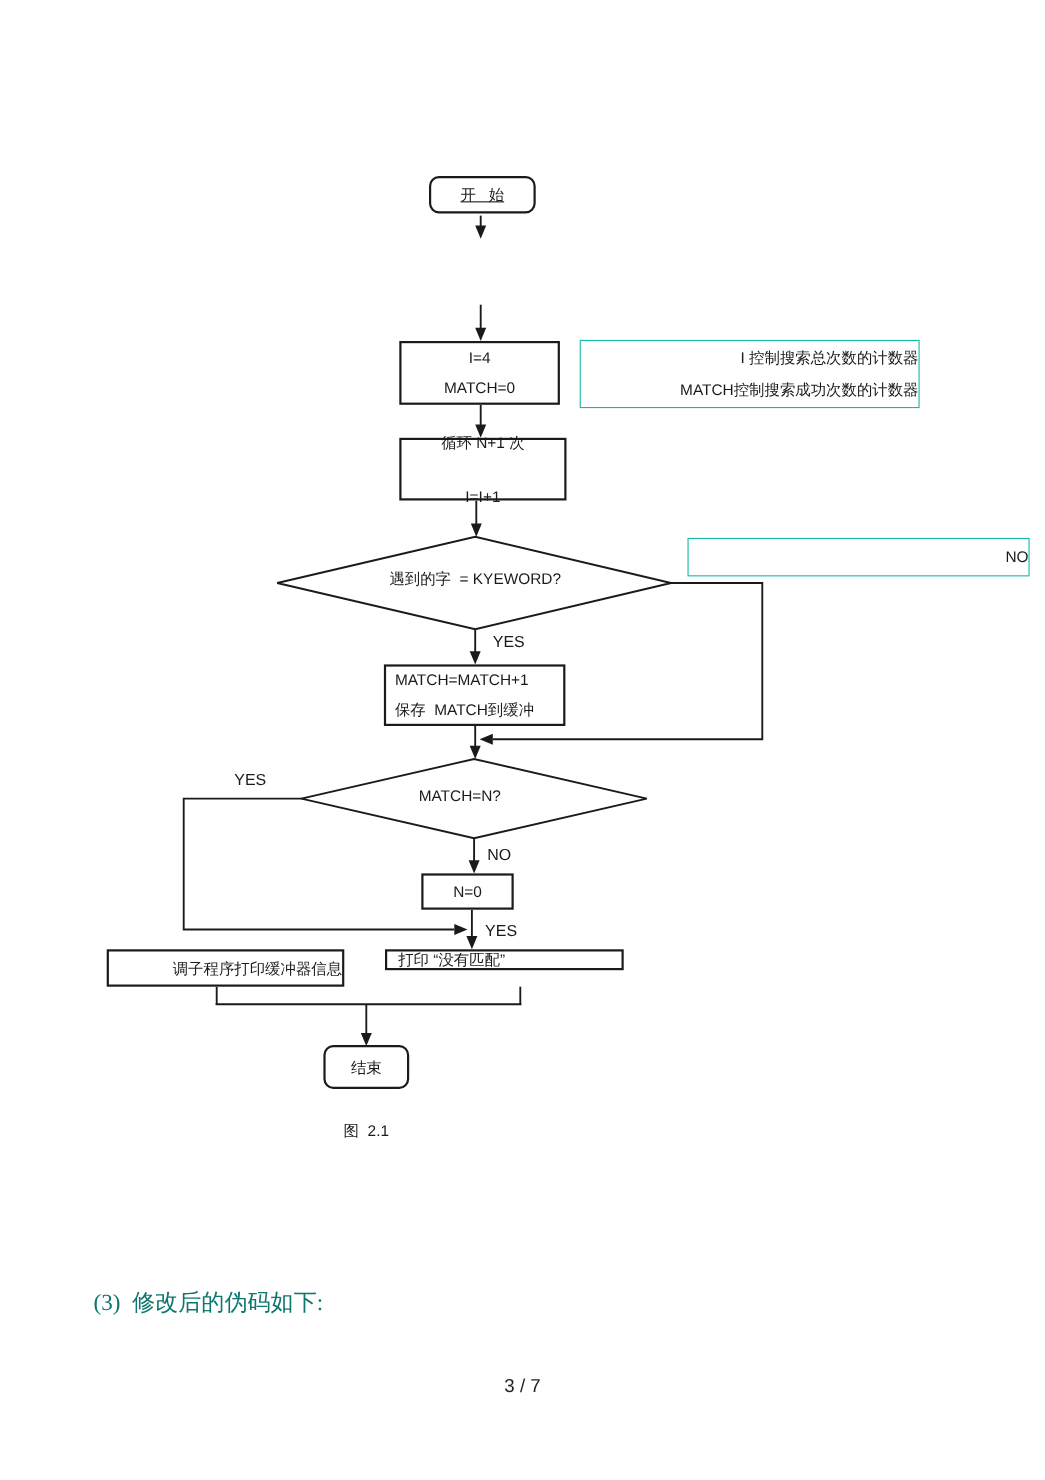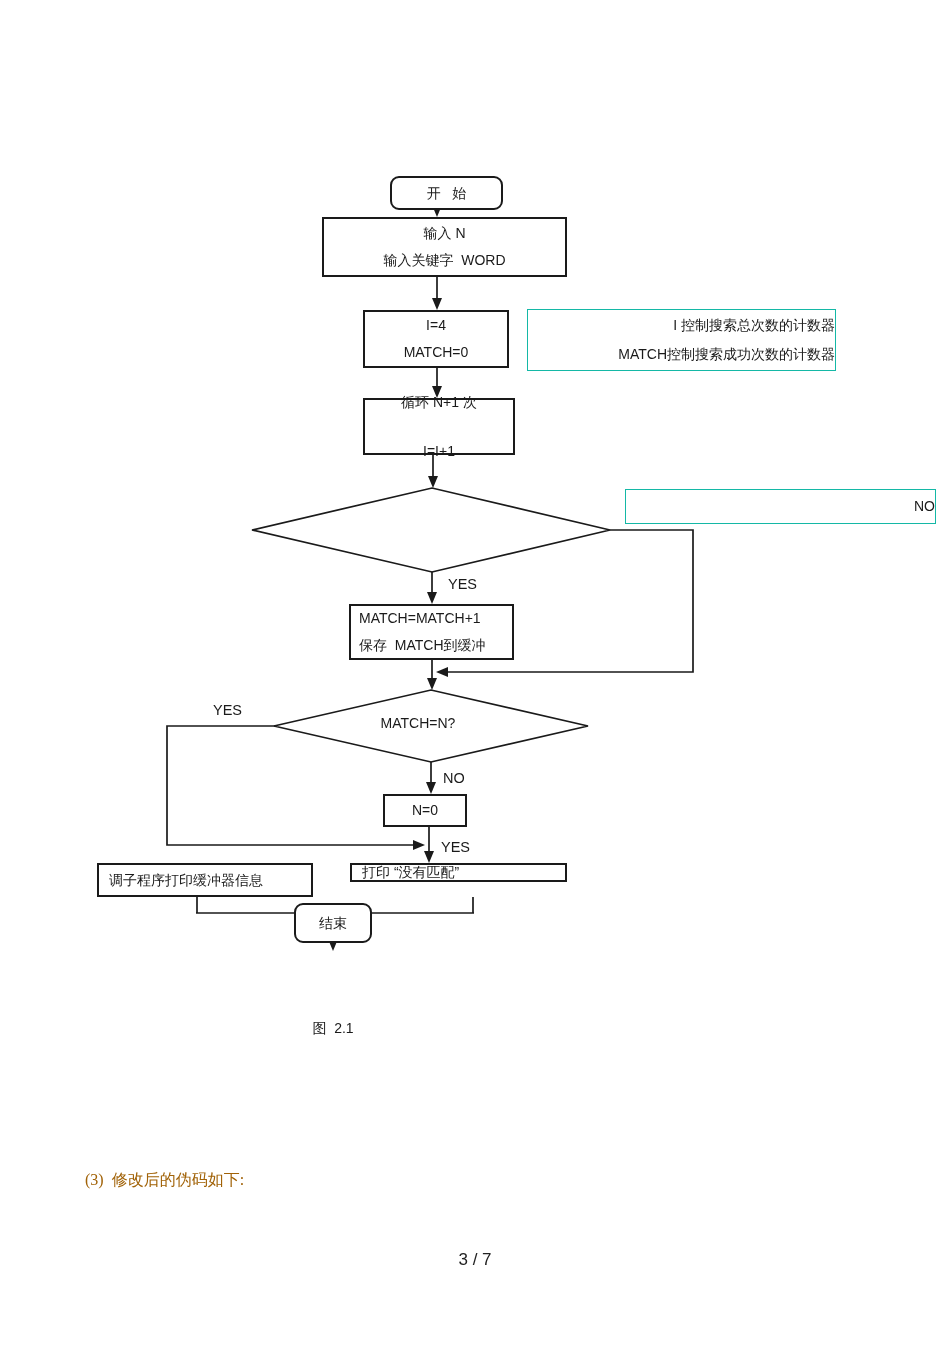--- a/index.html
+++ b/index.html
@@ -25,21 +25,21 @@
   .node.left{align-items:flex-start;}
   .node.note{border:1px solid #14b8a6;align-items:flex-end;line-height:29px;}
   .dtext{
     position:absolute;font-size:14px;text-align:center;white-space:pre;
   }
   .lbl{position:absolute;font-size:14.5px;white-space:pre;}
   .caption{position:absolute;left:263px;top:1020px;width:140px;text-align:center;font-size:14px;white-space:pre;}
   .paragraph{
     position:absolute;left:85px;top:1170px;
     font-family:"Liberation Serif","DejaVu Serif",serif;
-    font-size:16px;white-space:pre;color:#a16207;
+    font-size:21px;white-space:pre;color:#0f766e;
   }
   .pageno{position:absolute;left:415px;top:1250px;width:120px;text-align:center;font-size:17px;white-space:pre;color:#222;}
 </style>
 </head>
 <body>
 
 <div class="page">
 
   <svg class="connectors" viewBox="0 0 950 1345" xmlns="http://www.w3.org/2000/svg">
 
@@ -78,44 +78,41 @@
     <polygon class="arrow" points="424,851 434,851 429,863"></polygon>
 
     <path d="M197 897 V913"></path>
     <path d="M473 897 V913"></path>
     <path d="M196 913 H474"></path>
 
     <path d="M333 913 V940"></path>
     <polygon class="arrow" points="328,939 338,939 333,951"></polygon>
   </svg>
 
-  <div class="node terminal" style="left:390px;top:176px;width:113px;height:34px;">
+  <div class="node terminal" style="left:390px;top:160px;width:97px;height:34px;text-decoration:underline;">
     <div>开   始</div>
   </div>
 
-  <div class="node" style="left:322px;top:217px;width:245px;height:60px;">
-    <div>输入 N</div>
-    <div>输入关键字  WORD</div>
-  </div>
 
   <div class="node" style="left:363px;top:310px;width:146px;height:58px;">
     <div>I=4</div>
     <div>MATCH=0</div>
   </div>
 
   <div class="node note" style="left:527px;top:309px;width:309px;height:62px;padding-left:12px;">
     <div>I 控制搜索总次数的计数器</div>
     <div>MATCH控制搜索成功次数的计数器</div>
   </div>
 
   <div class="node" style="left:363px;top:398px;width:152px;height:57px;gap:22px;">
     <div>循环 N+1 次</div>
     <div>I=I+1</div>
   </div>
 
+  <div class="dtext" style="left:282px;top:518px;width:300px;">遇到的字  = KYEWORD?</div>
 
   <div class="node note left" style="left:625px;top:489px;width:311px;height:35px;padding-left:13px;">
     <div>NO</div>
   </div>
 
   <div class="lbl" style="left:448px;top:576px;">YES</div>
 
   <div class="node left" style="left:349px;top:604px;width:165px;height:56px;padding-left:8px;">
     <div>MATCH=MATCH+1</div>
     <div>保存  MATCH到缓冲</div>
@@ -126,29 +123,29 @@
   <div class="dtext" style="left:318px;top:715px;width:200px;">MATCH=N?</div>
 
   <div class="lbl" style="left:443px;top:770px;">NO</div>
 
   <div class="node" style="left:383px;top:794px;width:84px;height:33px;">
     <div>N=0</div>
   </div>
 
   <div class="lbl" style="left:441px;top:839px;">YES</div>
 
-  <div class="node left" style="left:97px;top:863px;width:216px;height:34px;padding-left:10px;">
+  <div class="node left" style="left:97px;top:863px;width:216px;height:34px;padding-left:10px;align-items:flex-end;">
     <div>调子程序打印缓冲器信息</div>
   </div>
 
   <div class="node left" style="left:350px;top:863px;width:217px;height:19px;padding-left:10px;">
     <div>打印 “没有匹配”</div>
   </div>
 
-  <div class="node terminal" style="left:294px;top:903px;width:78px;height:40px;">
+  <div class="node terminal" style="left:294px;top:950px;width:78px;height:40px;">
     <div>结束</div>
   </div>
 
   <div class="caption">图  2.1</div>
 
   <div class="paragraph">(3)  修改后的伪码如下:</div>
 
   <div class="pageno">3 / 7</div>
 
 </div>

